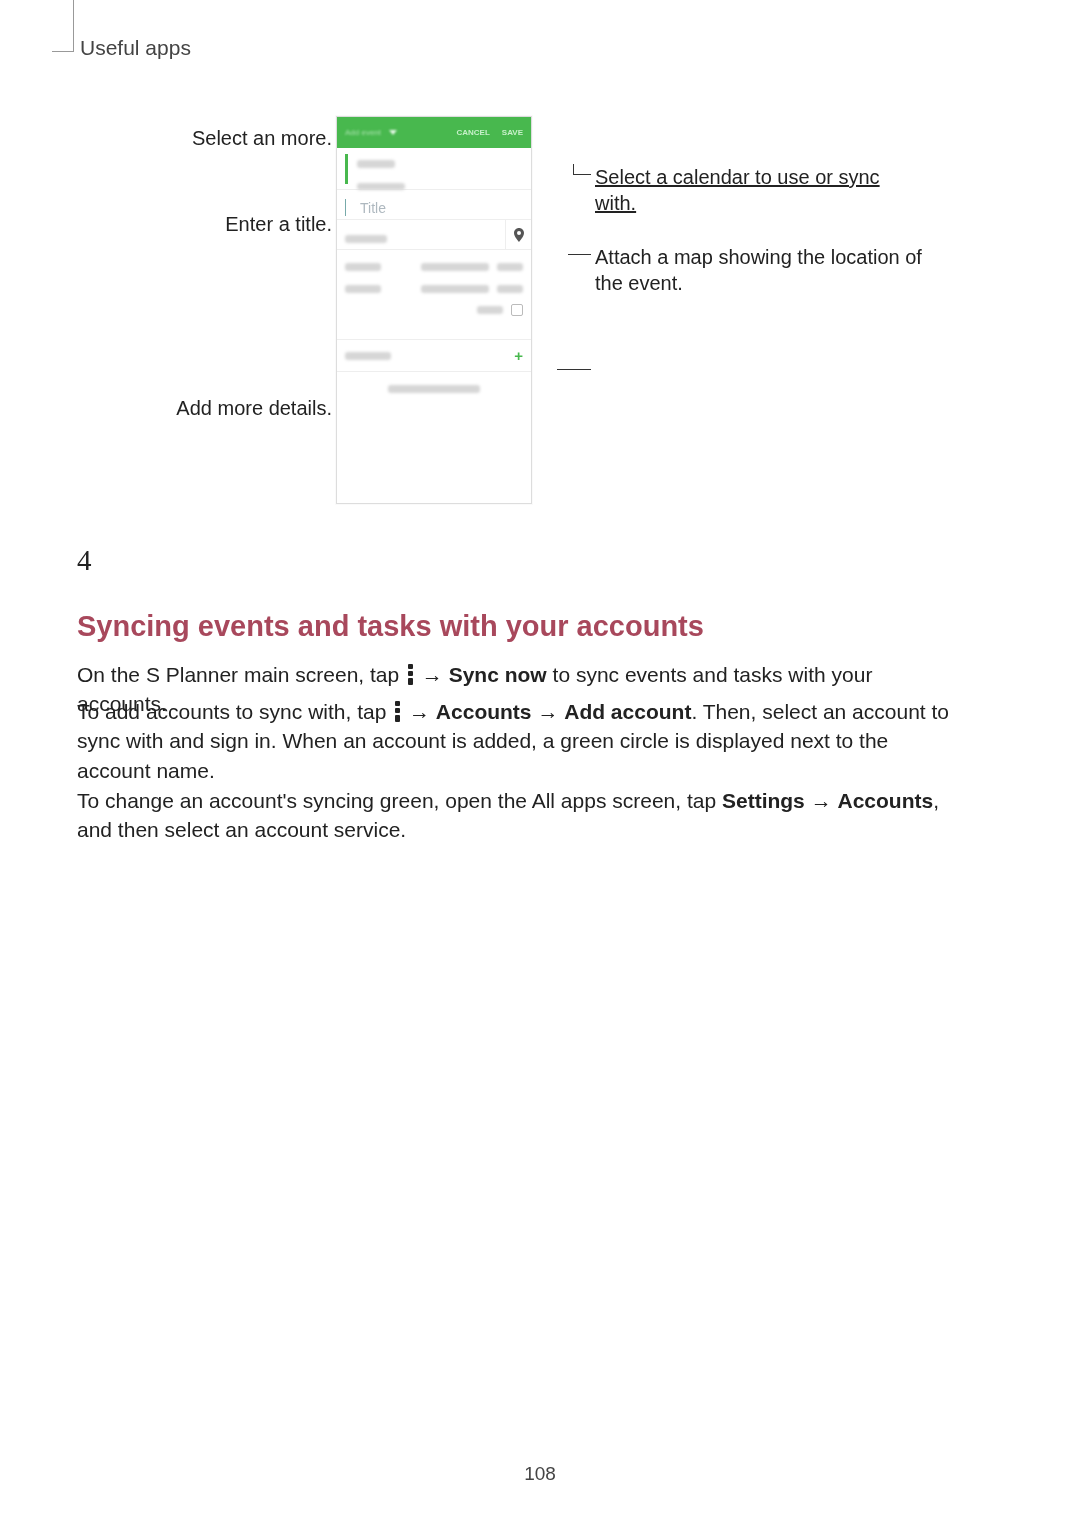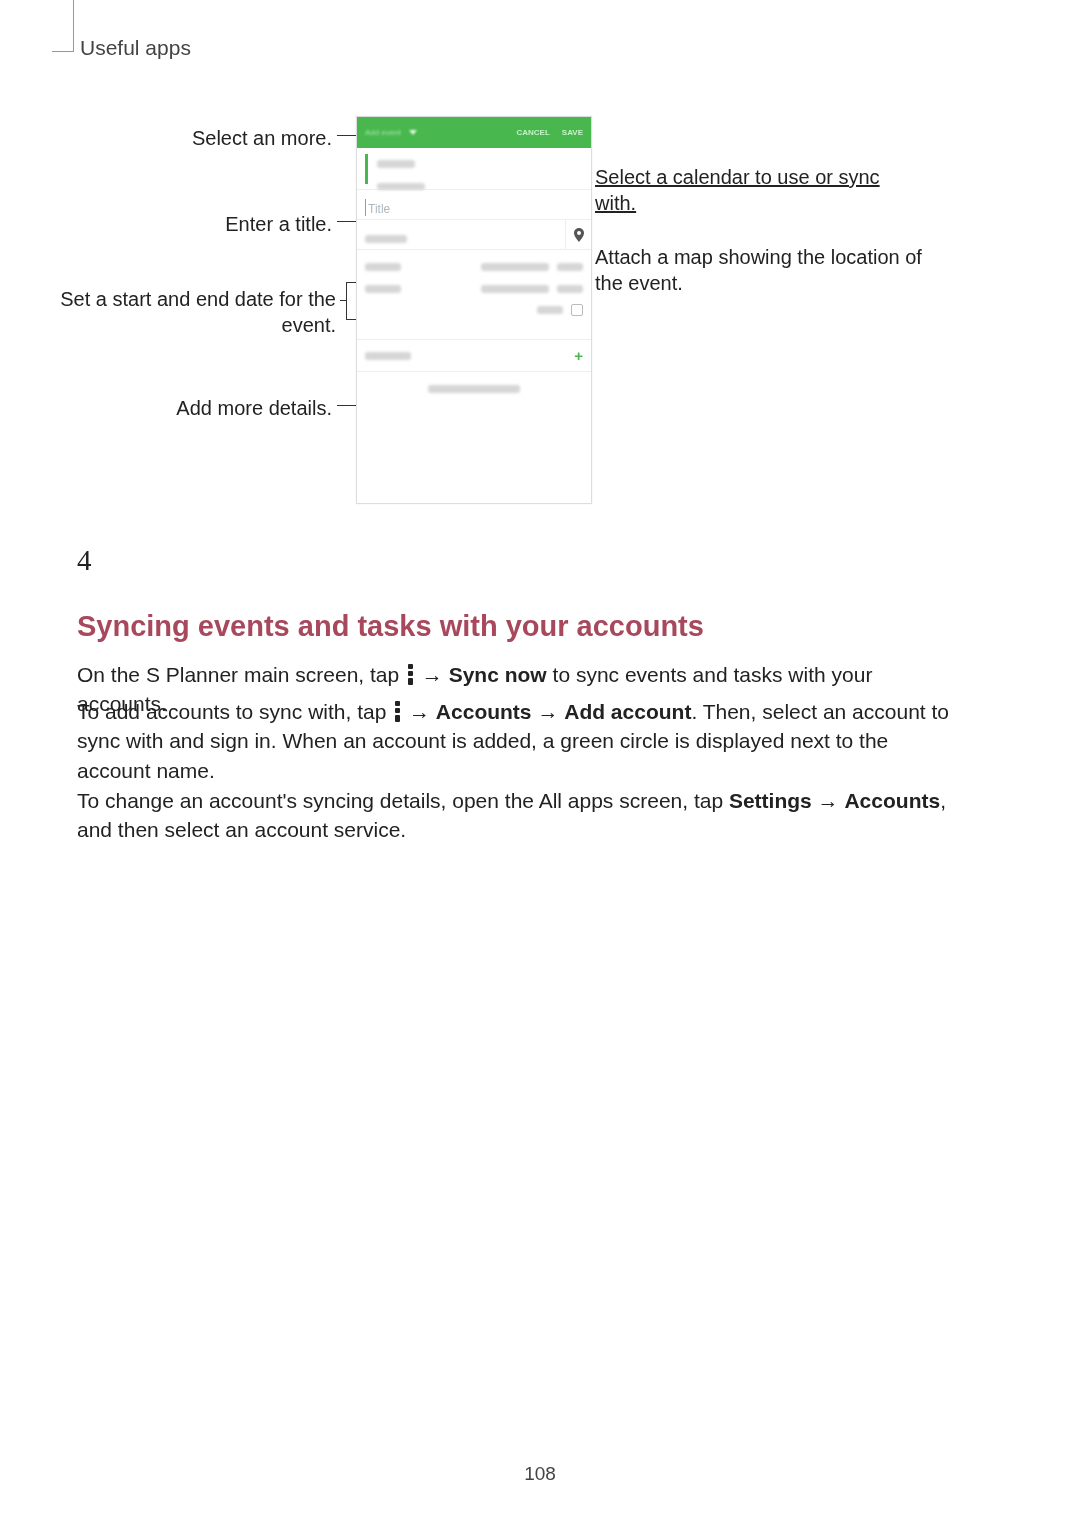--- a/index.html
+++ b/index.html
@@ -28,23 +28,23 @@
     }
     .figure-area {
       position: absolute;
       top: 116px;
       left: 0;
       width: 100%;
       height: 400px;
     }
     .phone-screen {
       position: absolute;
-      left: 356px;
+      left: 336px;
       top: 0;
-      width: 236px;
+      width: 196px;
       height: 388px;
       border: 1px solid #ddd;
       background: #fff;
       box-shadow: 0 0 0 1px rgba(0,0,0,0.02);
     }
     .topbar {
       height: 31px;
       background: #48b84e;
       display: flex;
       align-items: center;
@@ -56,21 +56,21 @@
     .spacer { flex: 1; }
     .action { margin-left: 12px; color: #c7f0c9; font-weight:bold; filter: blur(0.7px);}
     .tri { width:0;height:0;border-left:4px solid transparent;border-right:4px solid transparent;border-top:5px solid #e7f9e8; margin-left:4px;}
     .row { border-bottom: 1px solid #eee; }
     .cal-row { height: 42px; padding: 6px 8px; }
     .accent-bar { display:inline-block; width:3px; height:30px; background:#48b84e; vertical-align:top; margin-right:5px;}
     .blur-txt { display:inline-block; background:#d6d6d6; border-radius:3px; filter: blur(1.4px); }
     .cal-name { width:38px; height:8px; margin-bottom:4px;}
     .cal-sub { width:48px; height:7px;}
     .title-row { height:30px; padding:9px 8px; }
-    .title-ph { color:#aeb8bf; font-size:12px; filter: blur(0.6px);}
+    .title-ph { color:#aeb8bf; font-size:14px; filter: blur(0.6px); margin-left: 12px;}
     .loc-row { height:30px; padding:9px 8px; position:relative;}
     .pin-box { position:absolute; right:0; top:0; width:26px; height:30px; border-left:1px solid #eee; display:flex; align-items:center; justify-content:center;}
     .date-block { height:90px; padding:6px 8px;}
     .drow { display:flex; height:22px; align-items:center;}
     .dlabel { width:36px; height:8px;}
     .dval { flex:1; display:flex; justify-content:flex-end; gap:8px;}
     .dval-date { width:68px; height:8px;}
     .dval-time { width:26px; height:8px;}
     .allday { display:flex; justify-content:flex-end; align-items:center; padding:4px 0;}
     .allday-lbl { width:26px; height:8px; margin-right:8px;}
@@ -160,21 +160,20 @@
 <div class="header-title">Useful apps</div>
 
 <div class="figure-area">
 
   <div class="callout left" style="top:9px; left:106px; width:226px;">Select an more.</div>
   <div class="line hline" style="top:19px; left:337px; width:22px;"></div>
 
   <div class="callout left" style="top:95px; left:106px; width:226px;">Enter a title.</div>
   <div class="line hline" style="top:105px; left:337px; width:20px;"></div>
 
-  <div class="callout left" style="top:170px; left:46px; width:290px;">Set a start and end date for the event.</div>
   <div class="line hline" style="top:184px; left:340px; width:6px;"></div>
   <div class="bracket" style="top:166px; left:346px; height:38px; border-top:1px solid #333; border-bottom:1px solid #333;"></div>
   <div class="line hline" style="top:166px; left:352px; width:6px;"></div>
   <div class="line hline" style="top:203px; left:352px; width:6px;"></div>
 
   <div class="callout left" style="top:279px; left:106px; width:226px;">Add more details.</div>
   <div class="line hline" style="top:289px; left:337px; width:22px;"></div>
 
   <div class="callout" style="top:48px; left:595px; width:330px;text-decoration:underline;">Select a calendar to use or sync with.</div>
   <div class="line hline" style="top:58px; left:573px; width:18px;"></div>
@@ -251,16 +250,16 @@
 
 <div class="body-para p1">
   <span>On the S Planner main screen, tap </span><span class="more-icon"><span></span><span></span><span></span></span><span> → </span><b>Sync now</b><span> to sync events and tasks with your accounts.</span>
 </div>
 
 <div class="body-para p2">
   <span>To add accounts to sync with, tap </span><span class="more-icon"><span></span><span></span><span></span></span><span> → </span><b>Accounts</b><span> → </span><b>Add account</b><span>. Then, select an account to sync with and sign in. When an account is added, a green circle is displayed next to the account name.</span>
 </div>
 
 <div class="body-para p3">
-  <span>To change an account's syncing details, open the All apps screen, tap </span><b>Settings</b><span> → </span><b>Accounts</b><span>, and then select an account service.</span>
+  <span>To change an account's syncing green, open the All apps screen, tap </span><b>Settings</b><span> → </span><b>Accounts</b><span>, and then select an account service.</span>
 </div>
 
 <div class="page-num">108</div>
 
 </body></html>

